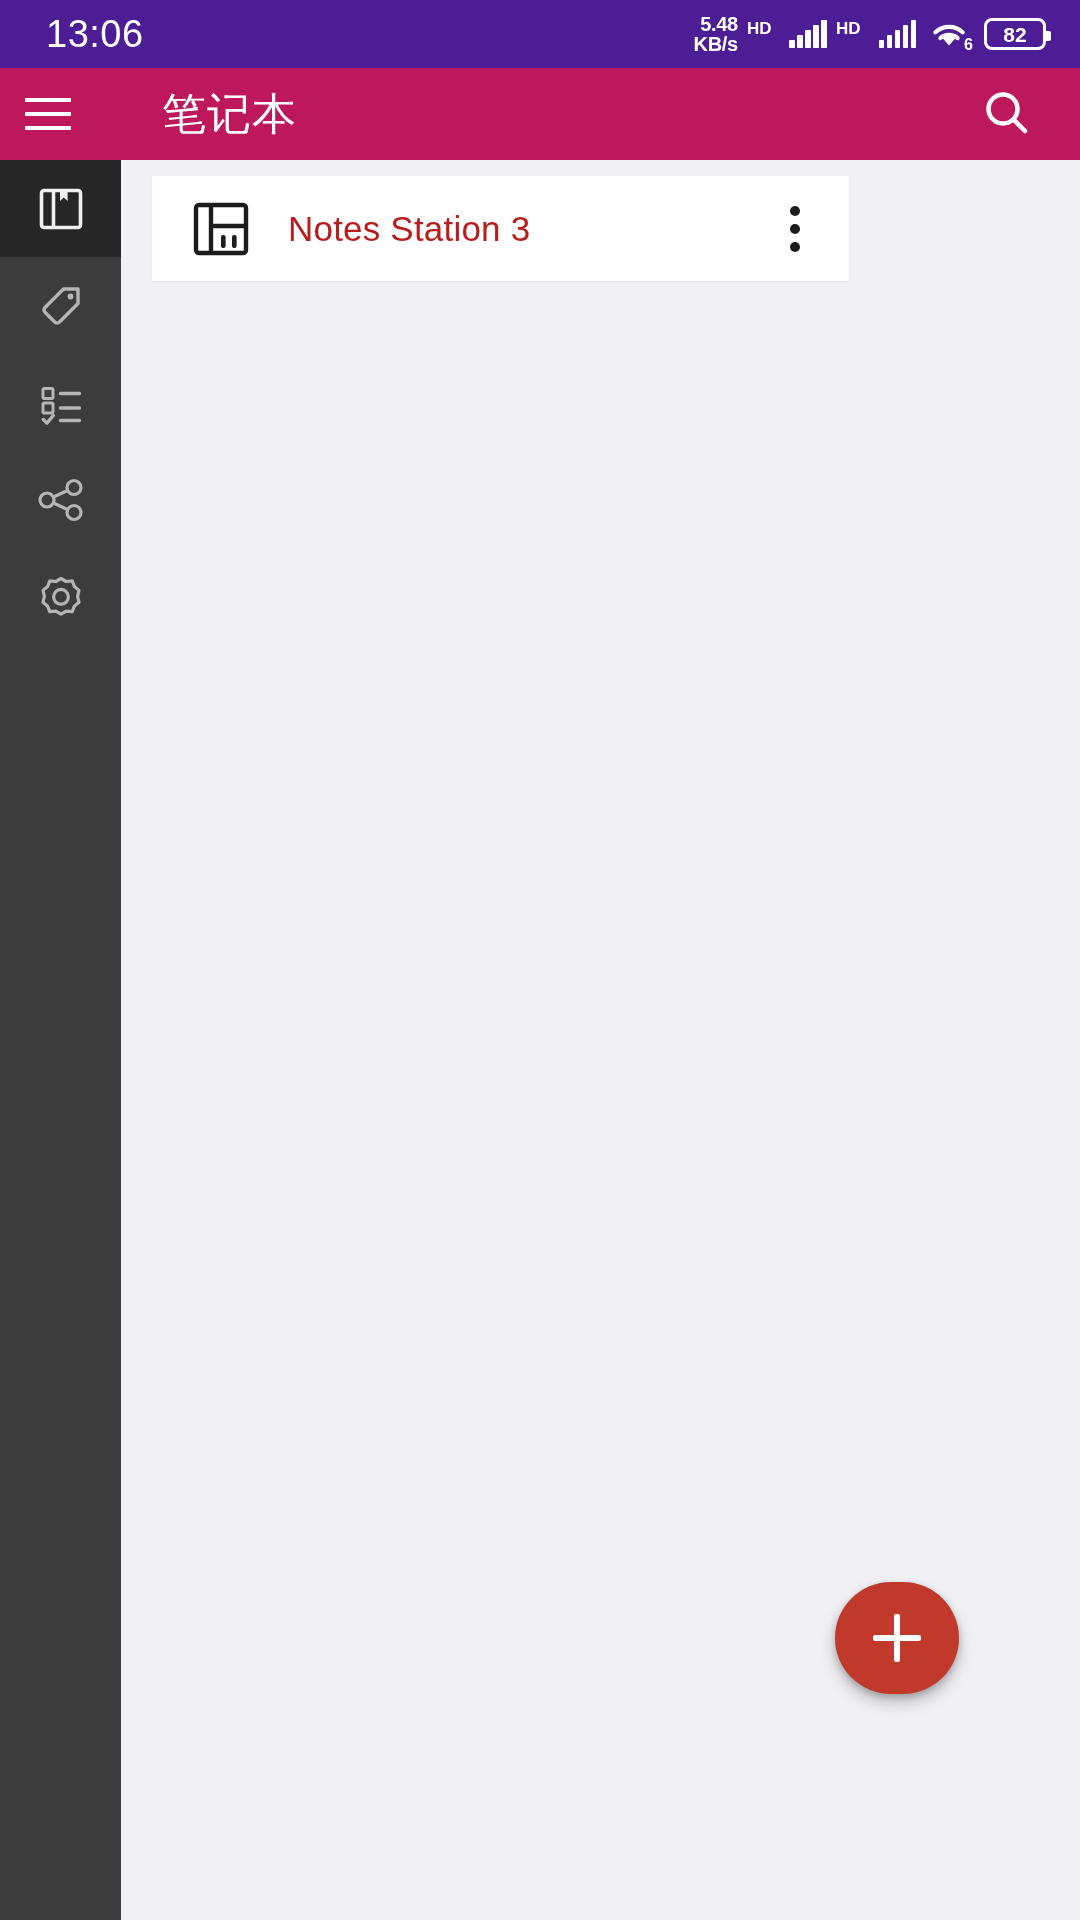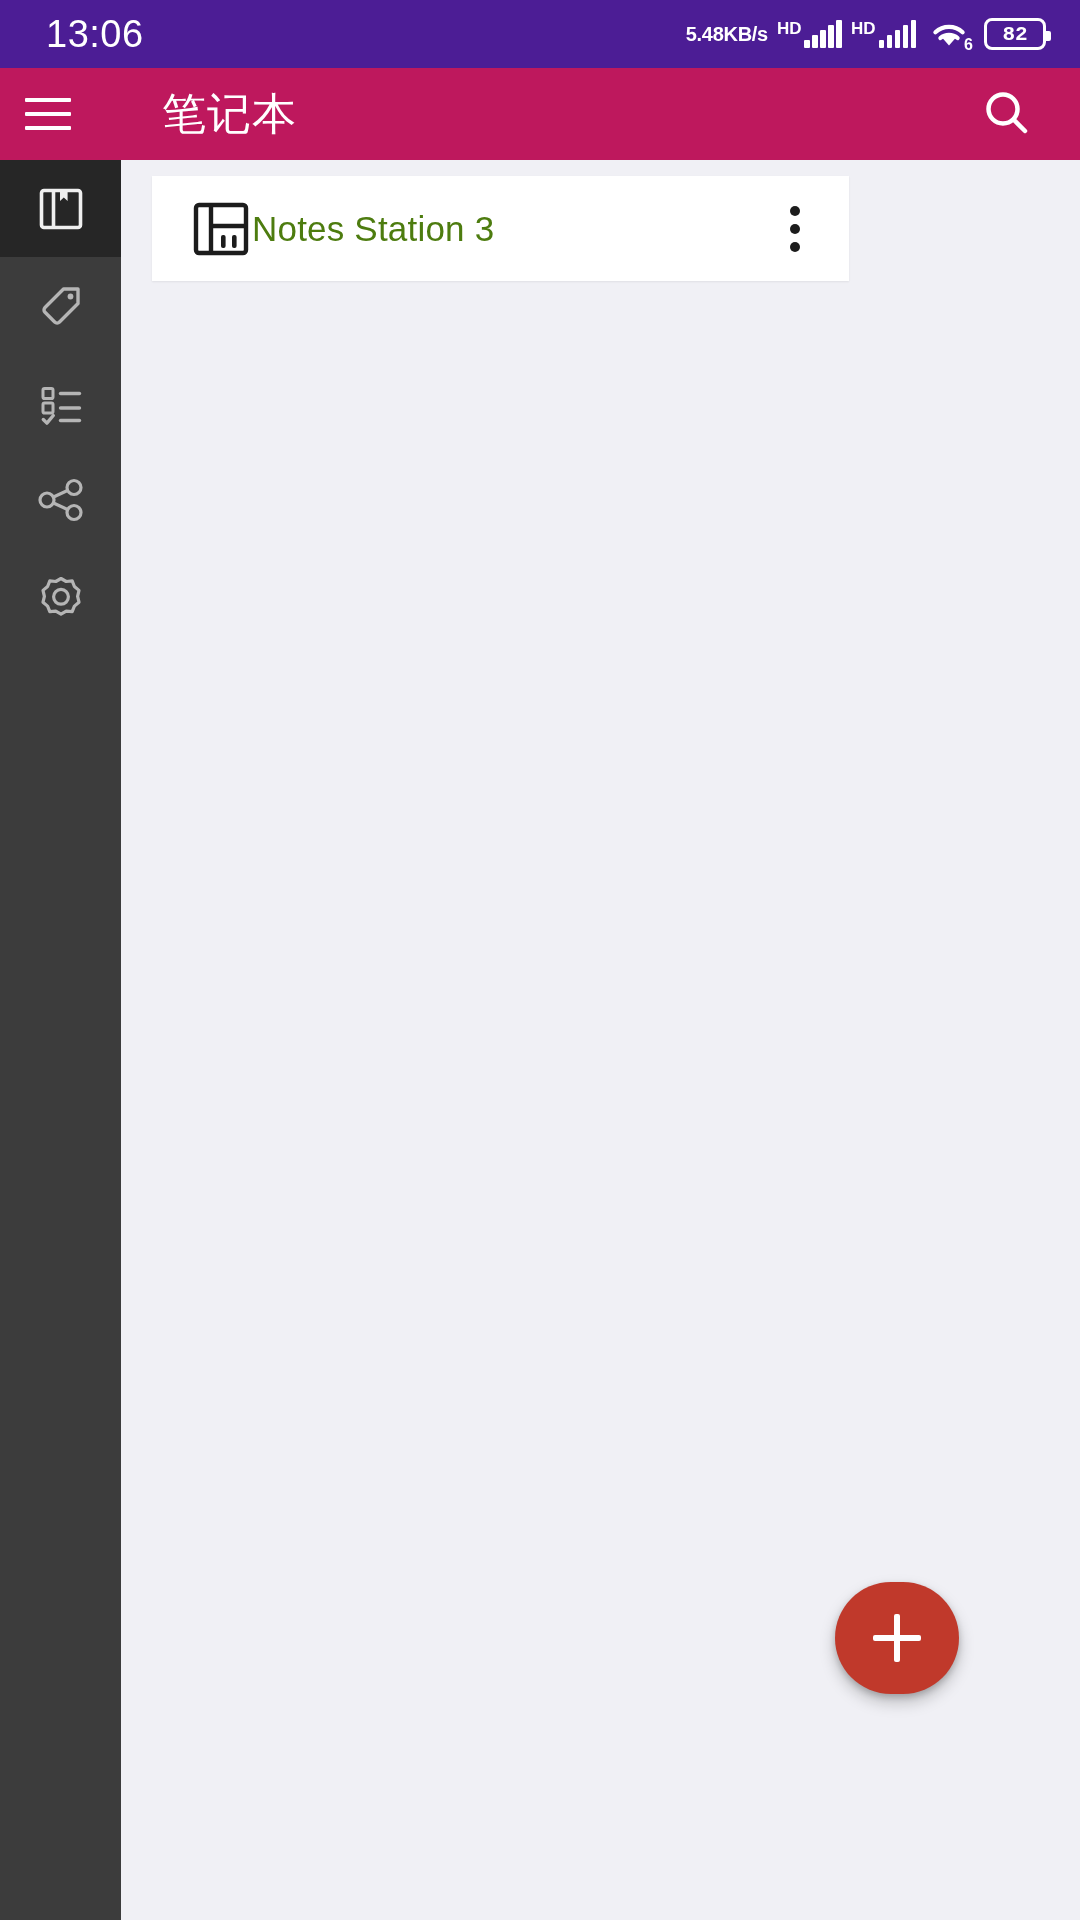--- a/index.html
+++ b/index.html
@@ -39,32 +39,33 @@
     letter-spacing: 0.5px;
     line-height: 1;
   }
   .status-right {
     display: flex;
     align-items: center;
     gap: 9px;
   }
   .netspeed {
     display: flex;
+    flex-direction: column;
     align-items: flex-end;
     color: #ffffff;
     font-size: 20px;
     font-weight: bold;
     line-height: 1.02;
     letter-spacing: -0.3px;
     margin-left: 24px;
   }
   .sig-group {
     display: flex;
     align-items: flex-end;
-    gap: 3px;
+    gap: 18px;
   }
   .hd-label {
     color: #ffffff;
     font-size: 17px;
     font-weight: bold;
     line-height: 1;
     align-self: flex-start;
     margin-bottom: -2px;
   }
   .bars {
@@ -98,21 +99,20 @@
 
   .battery {
     position: relative;
     width: 62px; height: 32px;
     border: 3px solid #ffffff;
     border-radius: 8px;
     display: flex;
     align-items: center;
     justify-content: center;
     margin-left: 4px;
-    font-family: Liberation Mono, monospace;
   }
   .battery::after {
     content: "";
     position: absolute;
     right: -8px; top: 10px;
     width: 5px; height: 10px;
     background: #ffffff;
     border-radius: 0 2px 2px 0;
   }
   .battery span {
@@ -193,22 +193,23 @@
     height: 105px;
     background: #ffffff;
     display: flex;
     align-items: center;
     padding: 0 22px 0 38px;
     box-shadow: 0 1px 2px rgba(0,0,0,0.07);
     cursor: pointer;
   }
   .nb-icon { width: 62px; flex: 0 0 62px; display: flex; align-items: center; justify-content: center; }
   .nb-title {
+    margin-left: 36px;
     font-size: 35px;
-    color: #4d7c0f;
+    color: #b91c1c;
     font-weight: 400;
     letter-spacing: 0.2px;
     white-space: nowrap;
   }
   .nb-more {
     margin-left: auto;
     width: 64px; height: 105px;
     display: flex;
     flex-direction: column;
     align-items: center;

